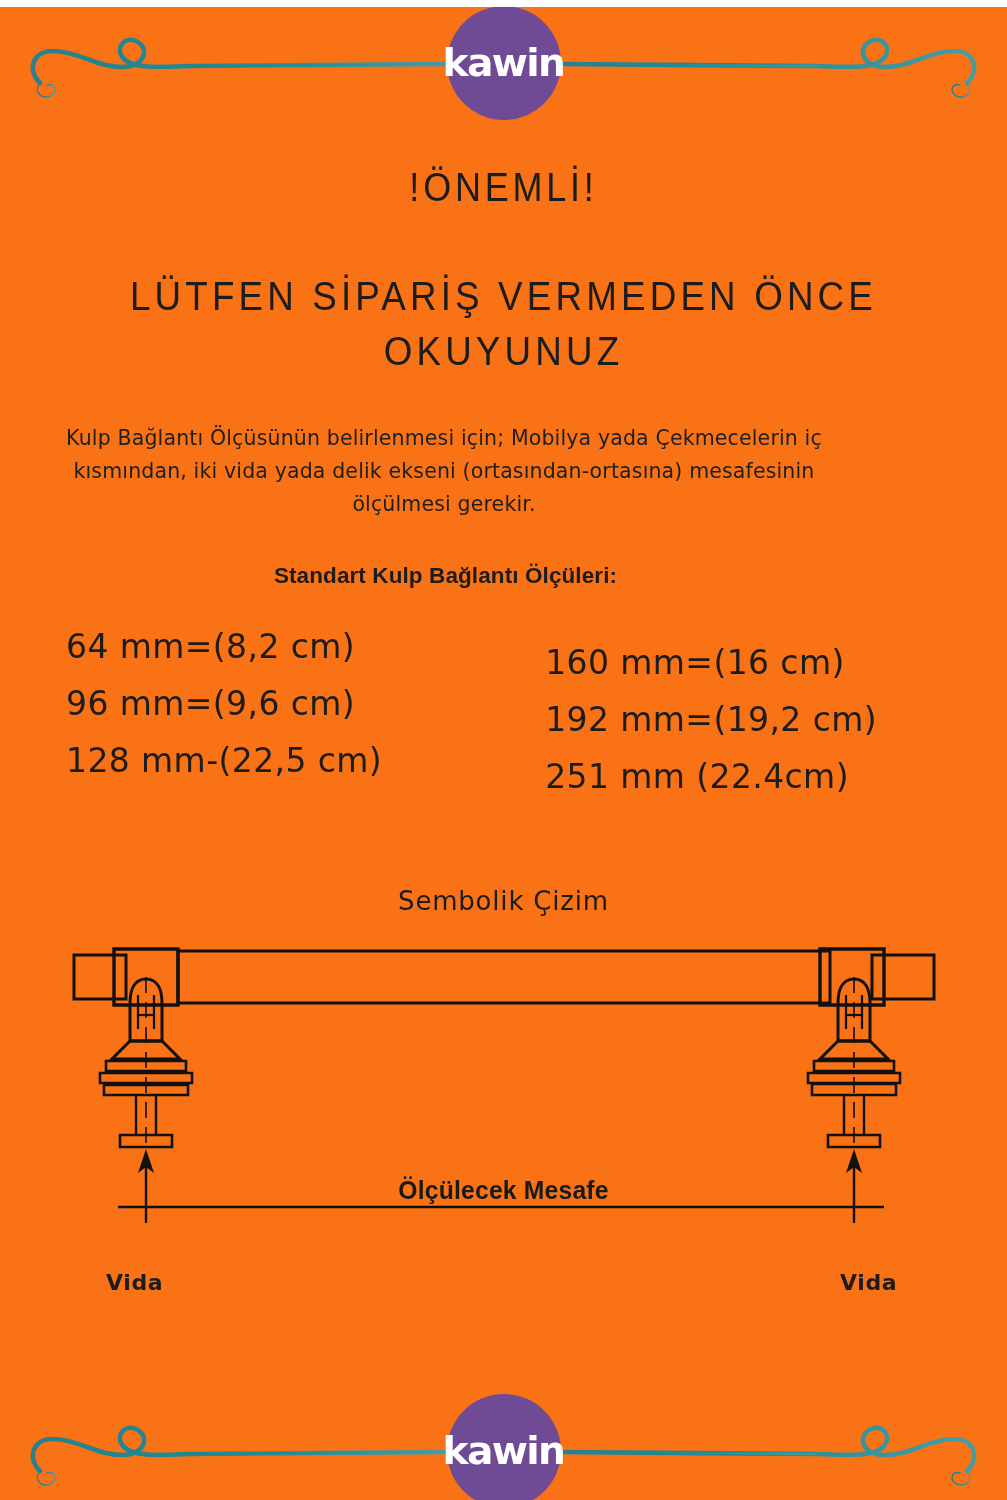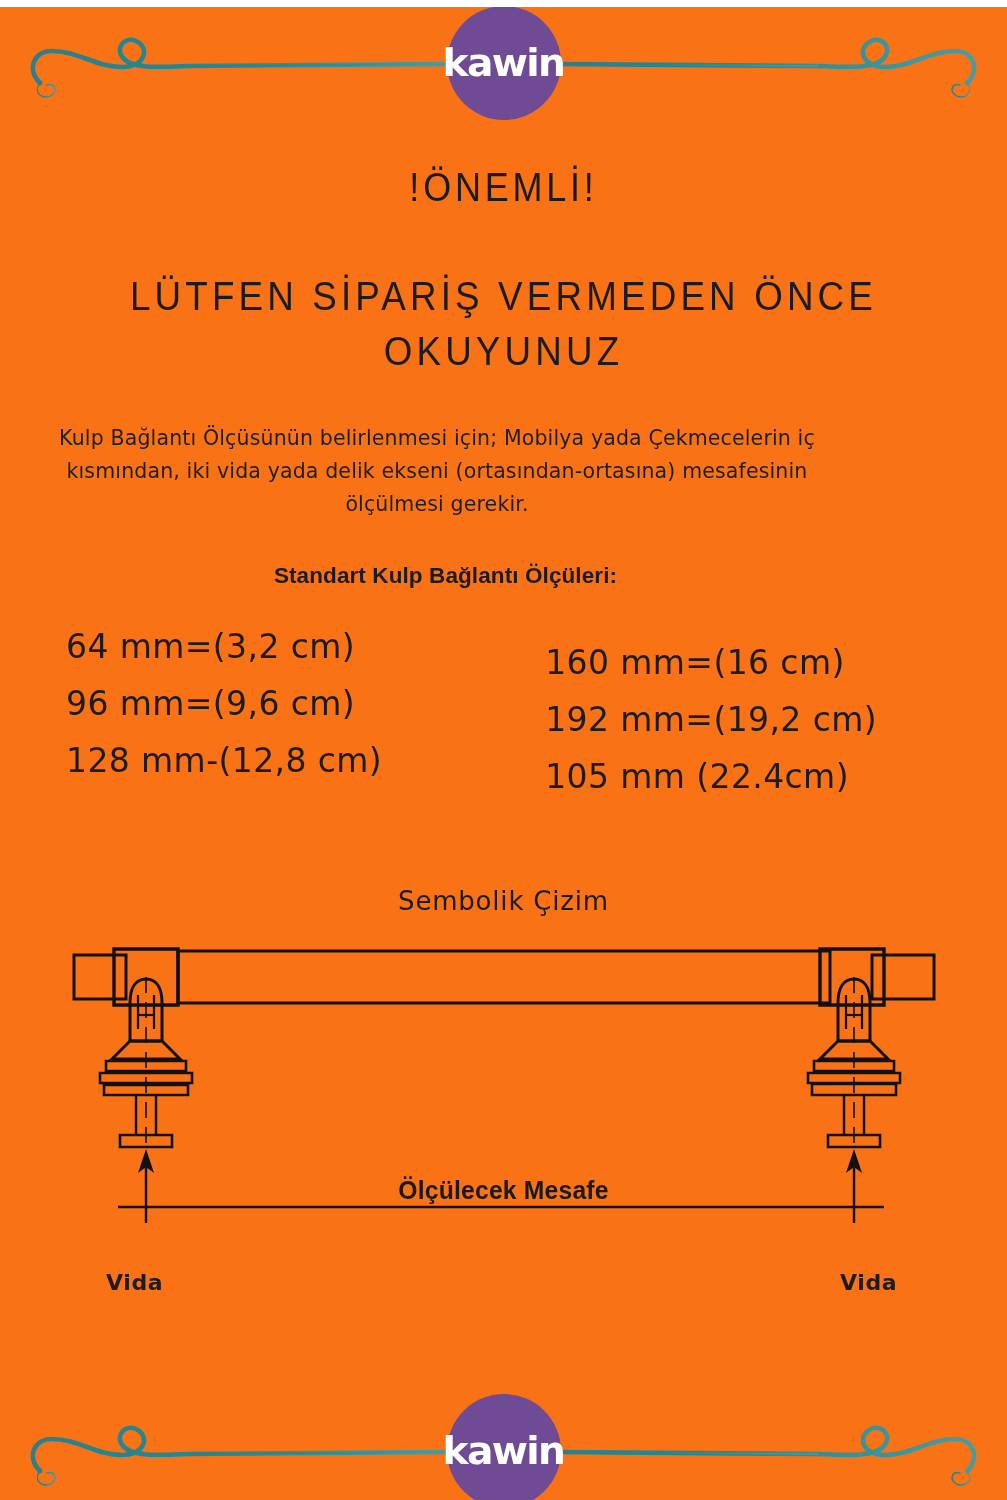--- a/index.html
+++ b/index.html
@@ -89,21 +89,21 @@
     font-weight: 400;
     letter-spacing: 4.5px;
     line-height: 1.37;
     color: #1c1c1c;
     transform: scaleX(0.92);
   }
 
   
   .lead {
     position: absolute;
-    left: 0;
+    left: 7px;
     top: 415px;
     width: 874px;
     padding: 0 23px;
     box-sizing: border-box;
     text-align: center;
     font-family: "DejaVu Sans", sans-serif;
     font-size: 20.5px;
     font-weight: 400;
     line-height: 1.62;
     letter-spacing: 0.15px;
@@ -249,28 +249,28 @@
     <div>LÜTFEN SİPARİŞ VERMEDEN ÖNCE</div>
     <div>OKUYUNUZ</div>
   </div>
 
   <div class="lead">Kulp Bağlantı Ölçüsünün belirlenmesi için; Mobilya yada Çekmecelerin iç kısmından, iki vida yada delik ekseni (ortasından-ortasına) mesafesinin ölçülmesi gerekir.</div>
 
   <div class="sub-head">Standart Kulp Bağlantı Ölçüleri:</div>
 
   <div class="sizes">
     <div class="size-col left">
-      <div class="size-item">64 mm=(3,2 cm)</div>
+      <div class="size-item">64 mm=(8,2 cm)</div>
       <div class="size-item">96 mm=(9,6 cm)</div>
-      <div class="size-item">128 mm-(12,8 cm)</div>
+      <div class="size-item">128 mm-(22,5 cm)</div>
     </div>
     <div class="size-col right">
       <div class="size-item">160 mm=(16 cm)</div>
       <div class="size-item">192 mm=(19,2 cm)</div>
-      <div class="size-item">105 mm (22.4cm)</div>
+      <div class="size-item">251 mm (22.4cm)</div>
     </div>
   </div>
 
   <div class="drawing-title">Sembolik Çizim</div>
 
   <div class="drawing-wrap">
     <svg width="1007" height="300" viewBox="0 0 1007 300" xmlns="http://www.w3.org/2000/svg">
       <g fill="none" stroke="#111111" stroke-width="3" stroke-linejoin="miter">
 
         <rect x="74" y="950" width="0" height="0"></rect>

